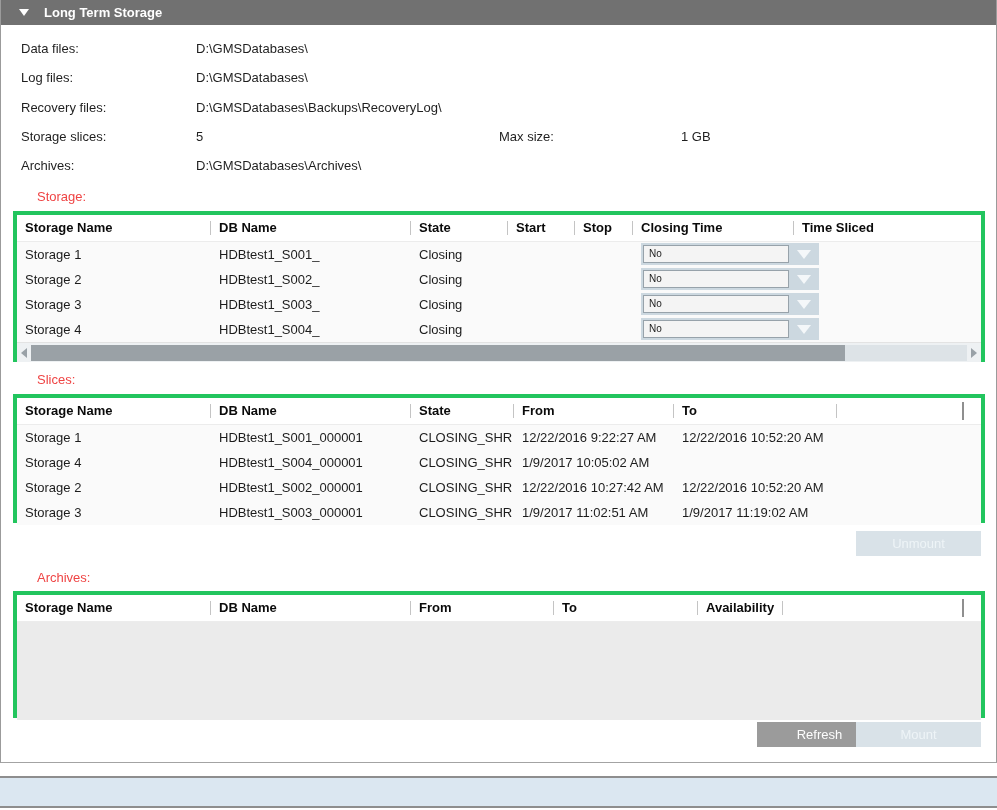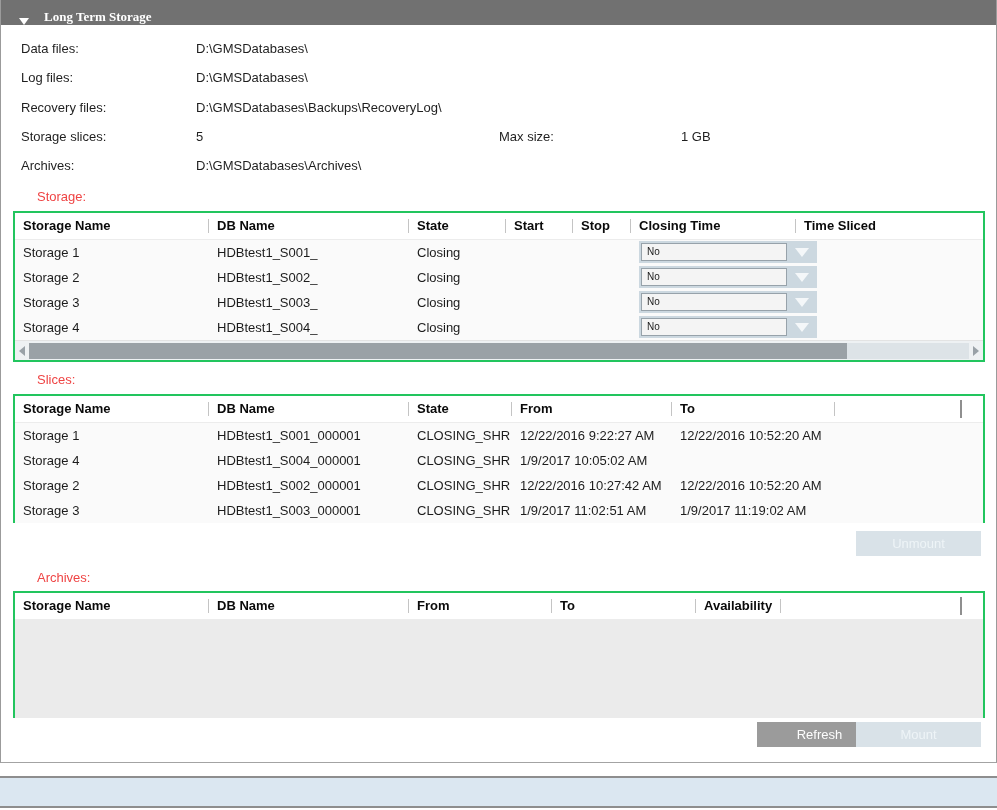--- a/index.html
+++ b/index.html
@@ -8,39 +8,39 @@
     position:relative; width:997px; height:810px; overflow:hidden;
     font-family:"Liberation Sans", sans-serif; background:#fff;
   }
   
   .panel {
     position:absolute; left:0; top:0; width:997px; height:763px; background:#fff;
     border-left:1px solid #9b9b9b; border-right:1px solid #9b9b9b; border-bottom:1px solid #a3a3a3;
   }
   .panel-header {
     position:absolute; left:0; top:0; right:0; height:25px; background:#717171;
-    display:flex; align-items:flex-end; color:#fff; cursor:default;font-family:Liberation Serif, serif;
+    display:flex; align-items:center; color:#fff; cursor:default;
   }
   .collapse-tri {
     margin-left:18px; width:0; height:0;
     border-left:5px solid transparent; border-right:5px solid transparent; border-top:7px solid #fff;
   }
   .panel-title { margin-left:15px; font-size:13px; font-weight:600; color:#fff; }
 
   
   .frow { position:absolute; left:0; right:0; height:18px; font-size:13px; color:#1f1f1f; }
   .flabel  { position:absolute; left:20px;  white-space:nowrap; }
   .fvalue  { position:absolute; left:195px; white-space:nowrap; }
   .flabel2 { position:absolute; left:498px; white-space:nowrap; }
   .fvalue2 { position:absolute; left:680px; white-space:nowrap; }
 
   .sec-label { position:absolute; left:36px; font-size:13px; color:#ef4444; }
 
   
-  .dtable { position:absolute; left:12px; width:972px; border:2px solid #22c55e; background:#fff; }
+  .dtable { position:absolute; left:12px; width:972px; border:4px solid #22c55e; background:#fff; }
   .thead { display:flex; height:27px; background:#fff; border-bottom:1px solid #ececec; }
   .thead .cell {
     position:relative; height:100%; line-height:26px; padding-left:8px;
     font-size:13px; font-weight:bold; color:#0a0a0a; white-space:nowrap; overflow:hidden;
   }
   .thead .cell::after {
     content:""; position:absolute; right:0; top:6px; height:14px; width:1px; background:#c4c4c4;
   }
   .thead .cell:last-child::after { display:none; }
   .tbody .trow { display:flex; height:25px; }

